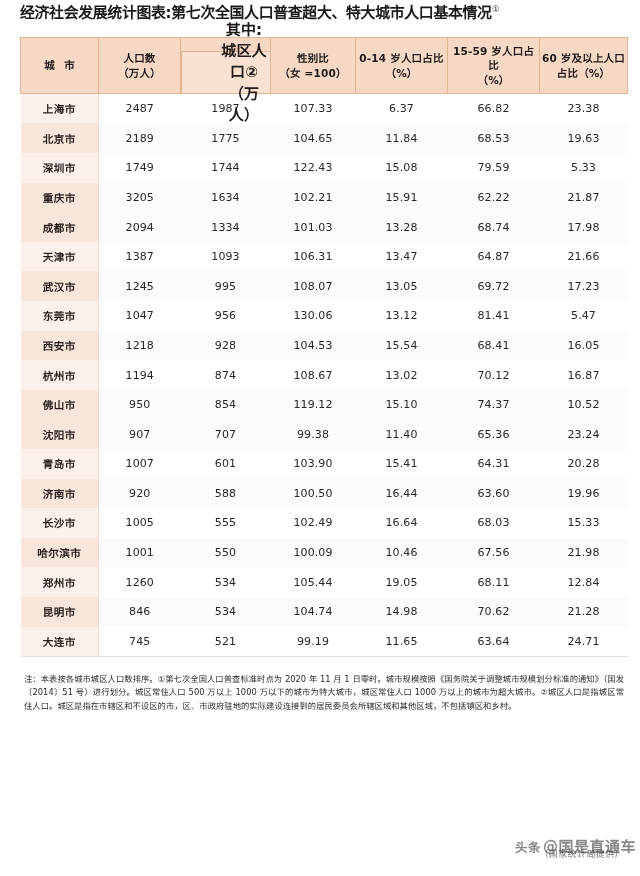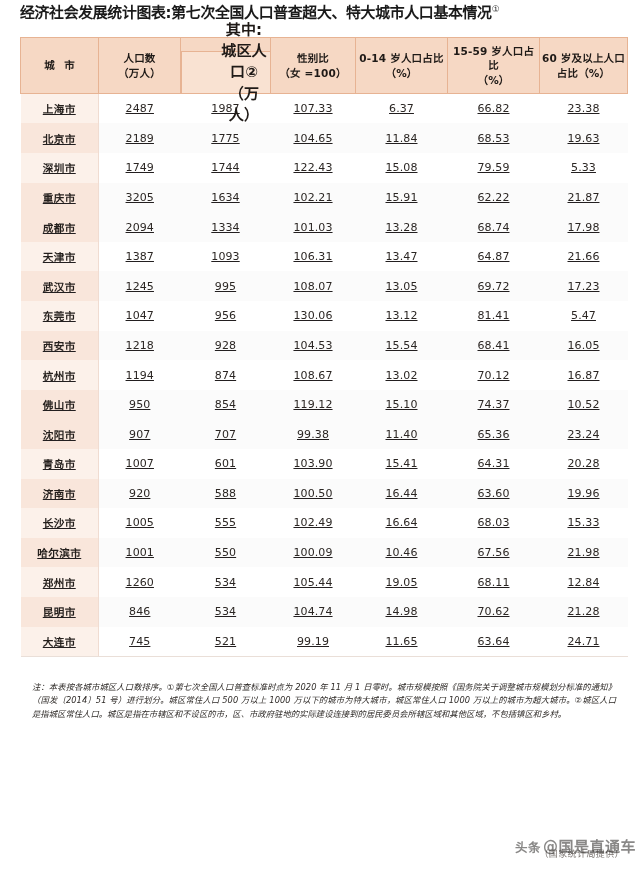--- a/index.html
+++ b/index.html
@@ -85,21 +85,21 @@
     display: flex;
     align-items: center;
     justify-content: center;
     line-height: 1.42;
     font-size: 15px;
     font-weight: bold;
     padding-left: 36px;
   }
 
   
-  tbody tr { height: 29.6px; text-decoration: underline; }
+  tbody tr { height: 29.6px; }
   tbody td {
     font-size: 11px;
     text-align: center;
     vertical-align: middle;
     color: #2b2623;
     border: none;
     letter-spacing: 0.1px;
   }
   tbody td.city {
     font-size: 10.6px;
@@ -117,21 +117,21 @@
 
   
   .notes {
     padding: 12px 12px 0 20px;
     font-size: 8.3px;
     line-height: 1.62;
     color: #2e2a27;
     text-align: justify;
     letter-spacing: 0.05px;
   }
-  .notes p { margin: 12px; font-style: italic; }
+  .notes p { margin: 4px; }
 
   
   .credit {
     position: absolute;
     right: 16px;
     bottom: 16px;
     font-size: 9px;
     color: #7a7470;
     letter-spacing: 0.4px;
   }

